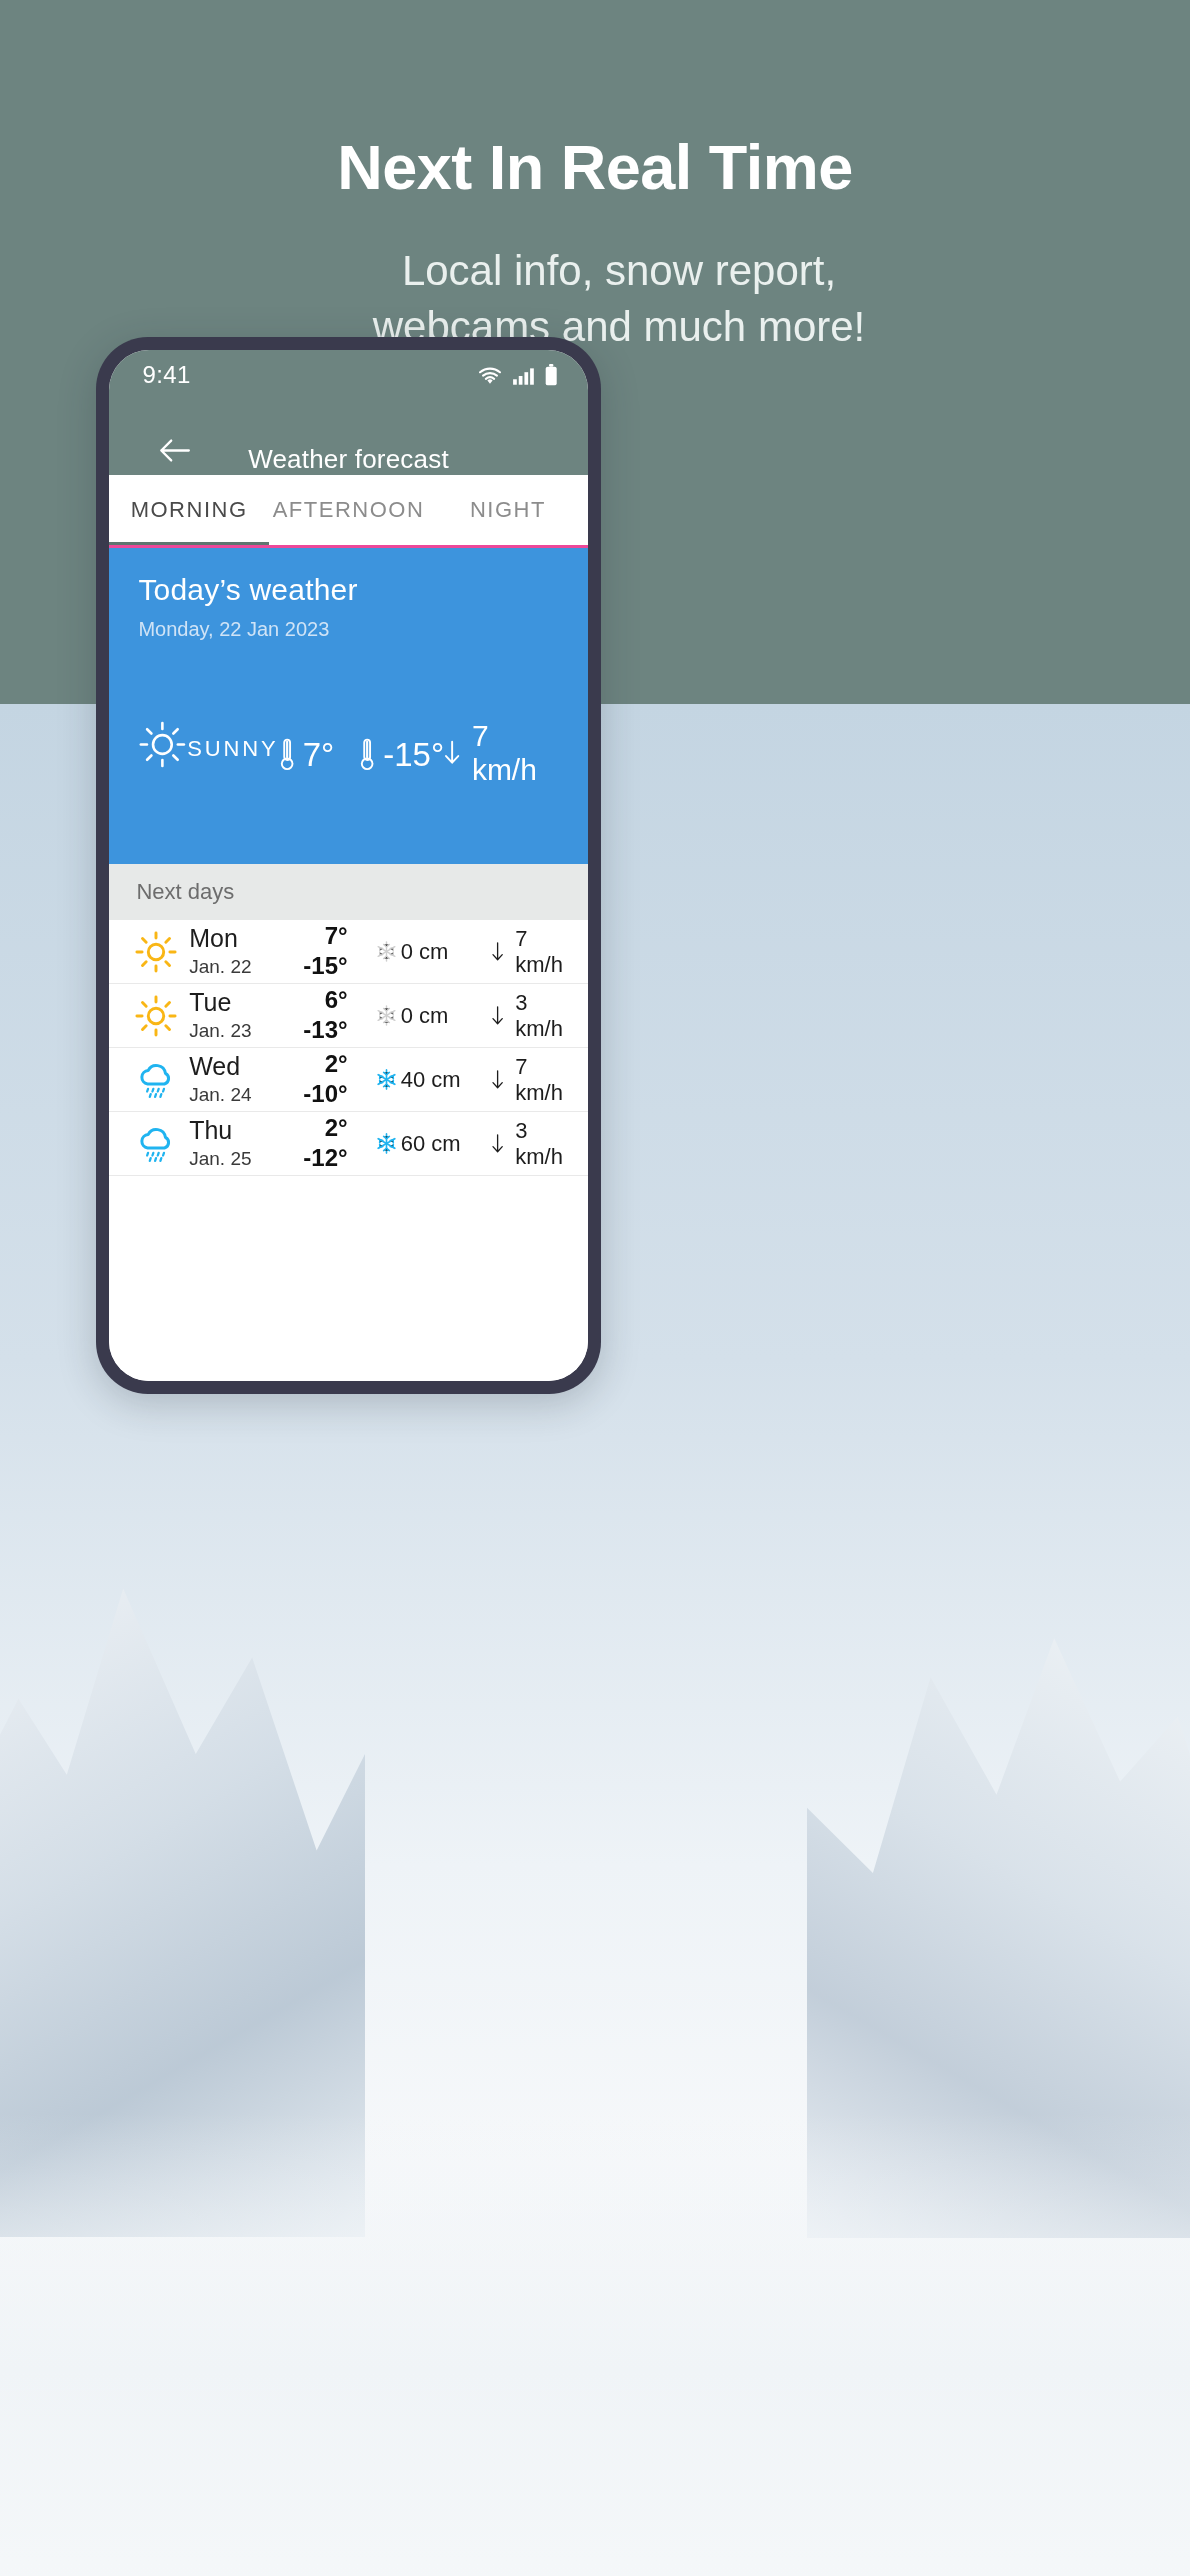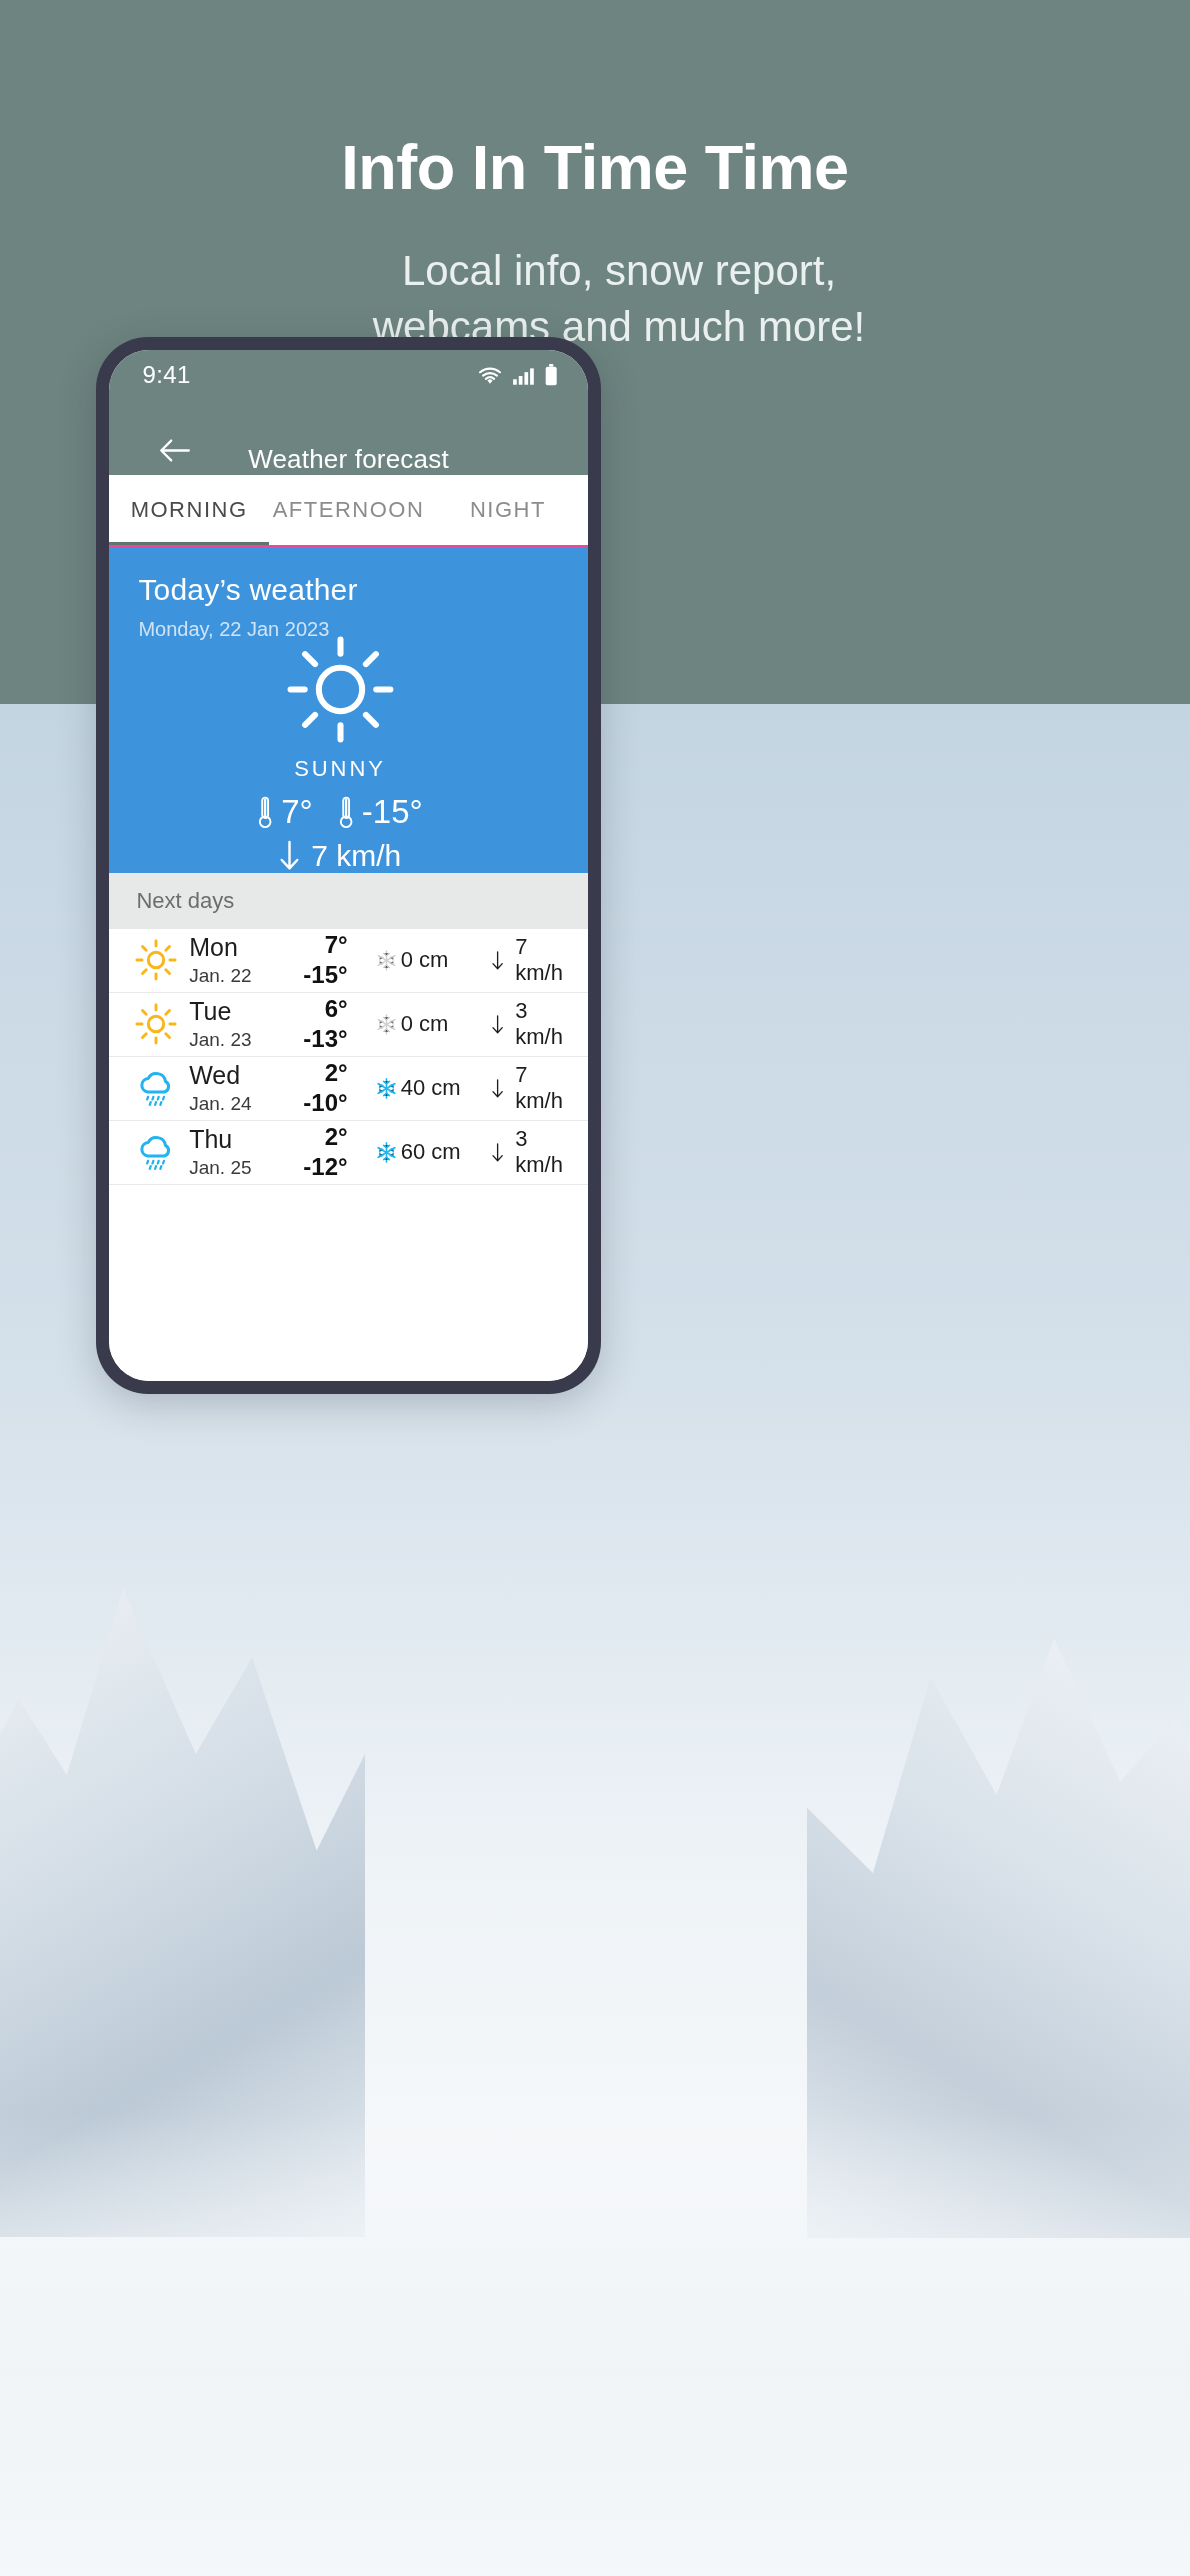--- a/index.html
+++ b/index.html
@@ -166,21 +166,21 @@
   }
   .today-title { font-size: 30px; font-weight: 400; letter-spacing: 0.2px; }
   .today-date {
     margin-top: 10.5px;
     font-size: 20px;
     color: #cfe3f6;
     font-weight: 300;
   }
   .today-body {
     flex: 1;
-    display: flex; flex-direction: column;
+    display: flex; flex-direction: row;
     align-items: center; justify-content: center;
     margin-top: -7.7px;
   }
   .sun-big { margin-bottom: 9.6px; }
   .cond {
     font-size: 22px;
     letter-spacing: 2.9px;
     font-weight: 300;
   }
   .temps {
@@ -246,21 +246,21 @@
 <div id="stage">
 
   <div class="bg-top"></div>
   <div class="bg-bottom">
     <div class="mtn mtn-left"></div>
     <div class="mtn mtn-right"></div>
     <div class="snowfield"></div>
   </div>
 
   <div class="hero">
-    <div class="hero-title">Info In Time Time</div>
+    <div class="hero-title">Next In Real Time</div>
     <div class="hero-sub">
       <div>Local info, snow report,</div>
       <div>webcams and much more!</div>
     </div>
   </div>
 
   <div class="phone">
     <div class="screen">
 
       <div class="statusbar">

